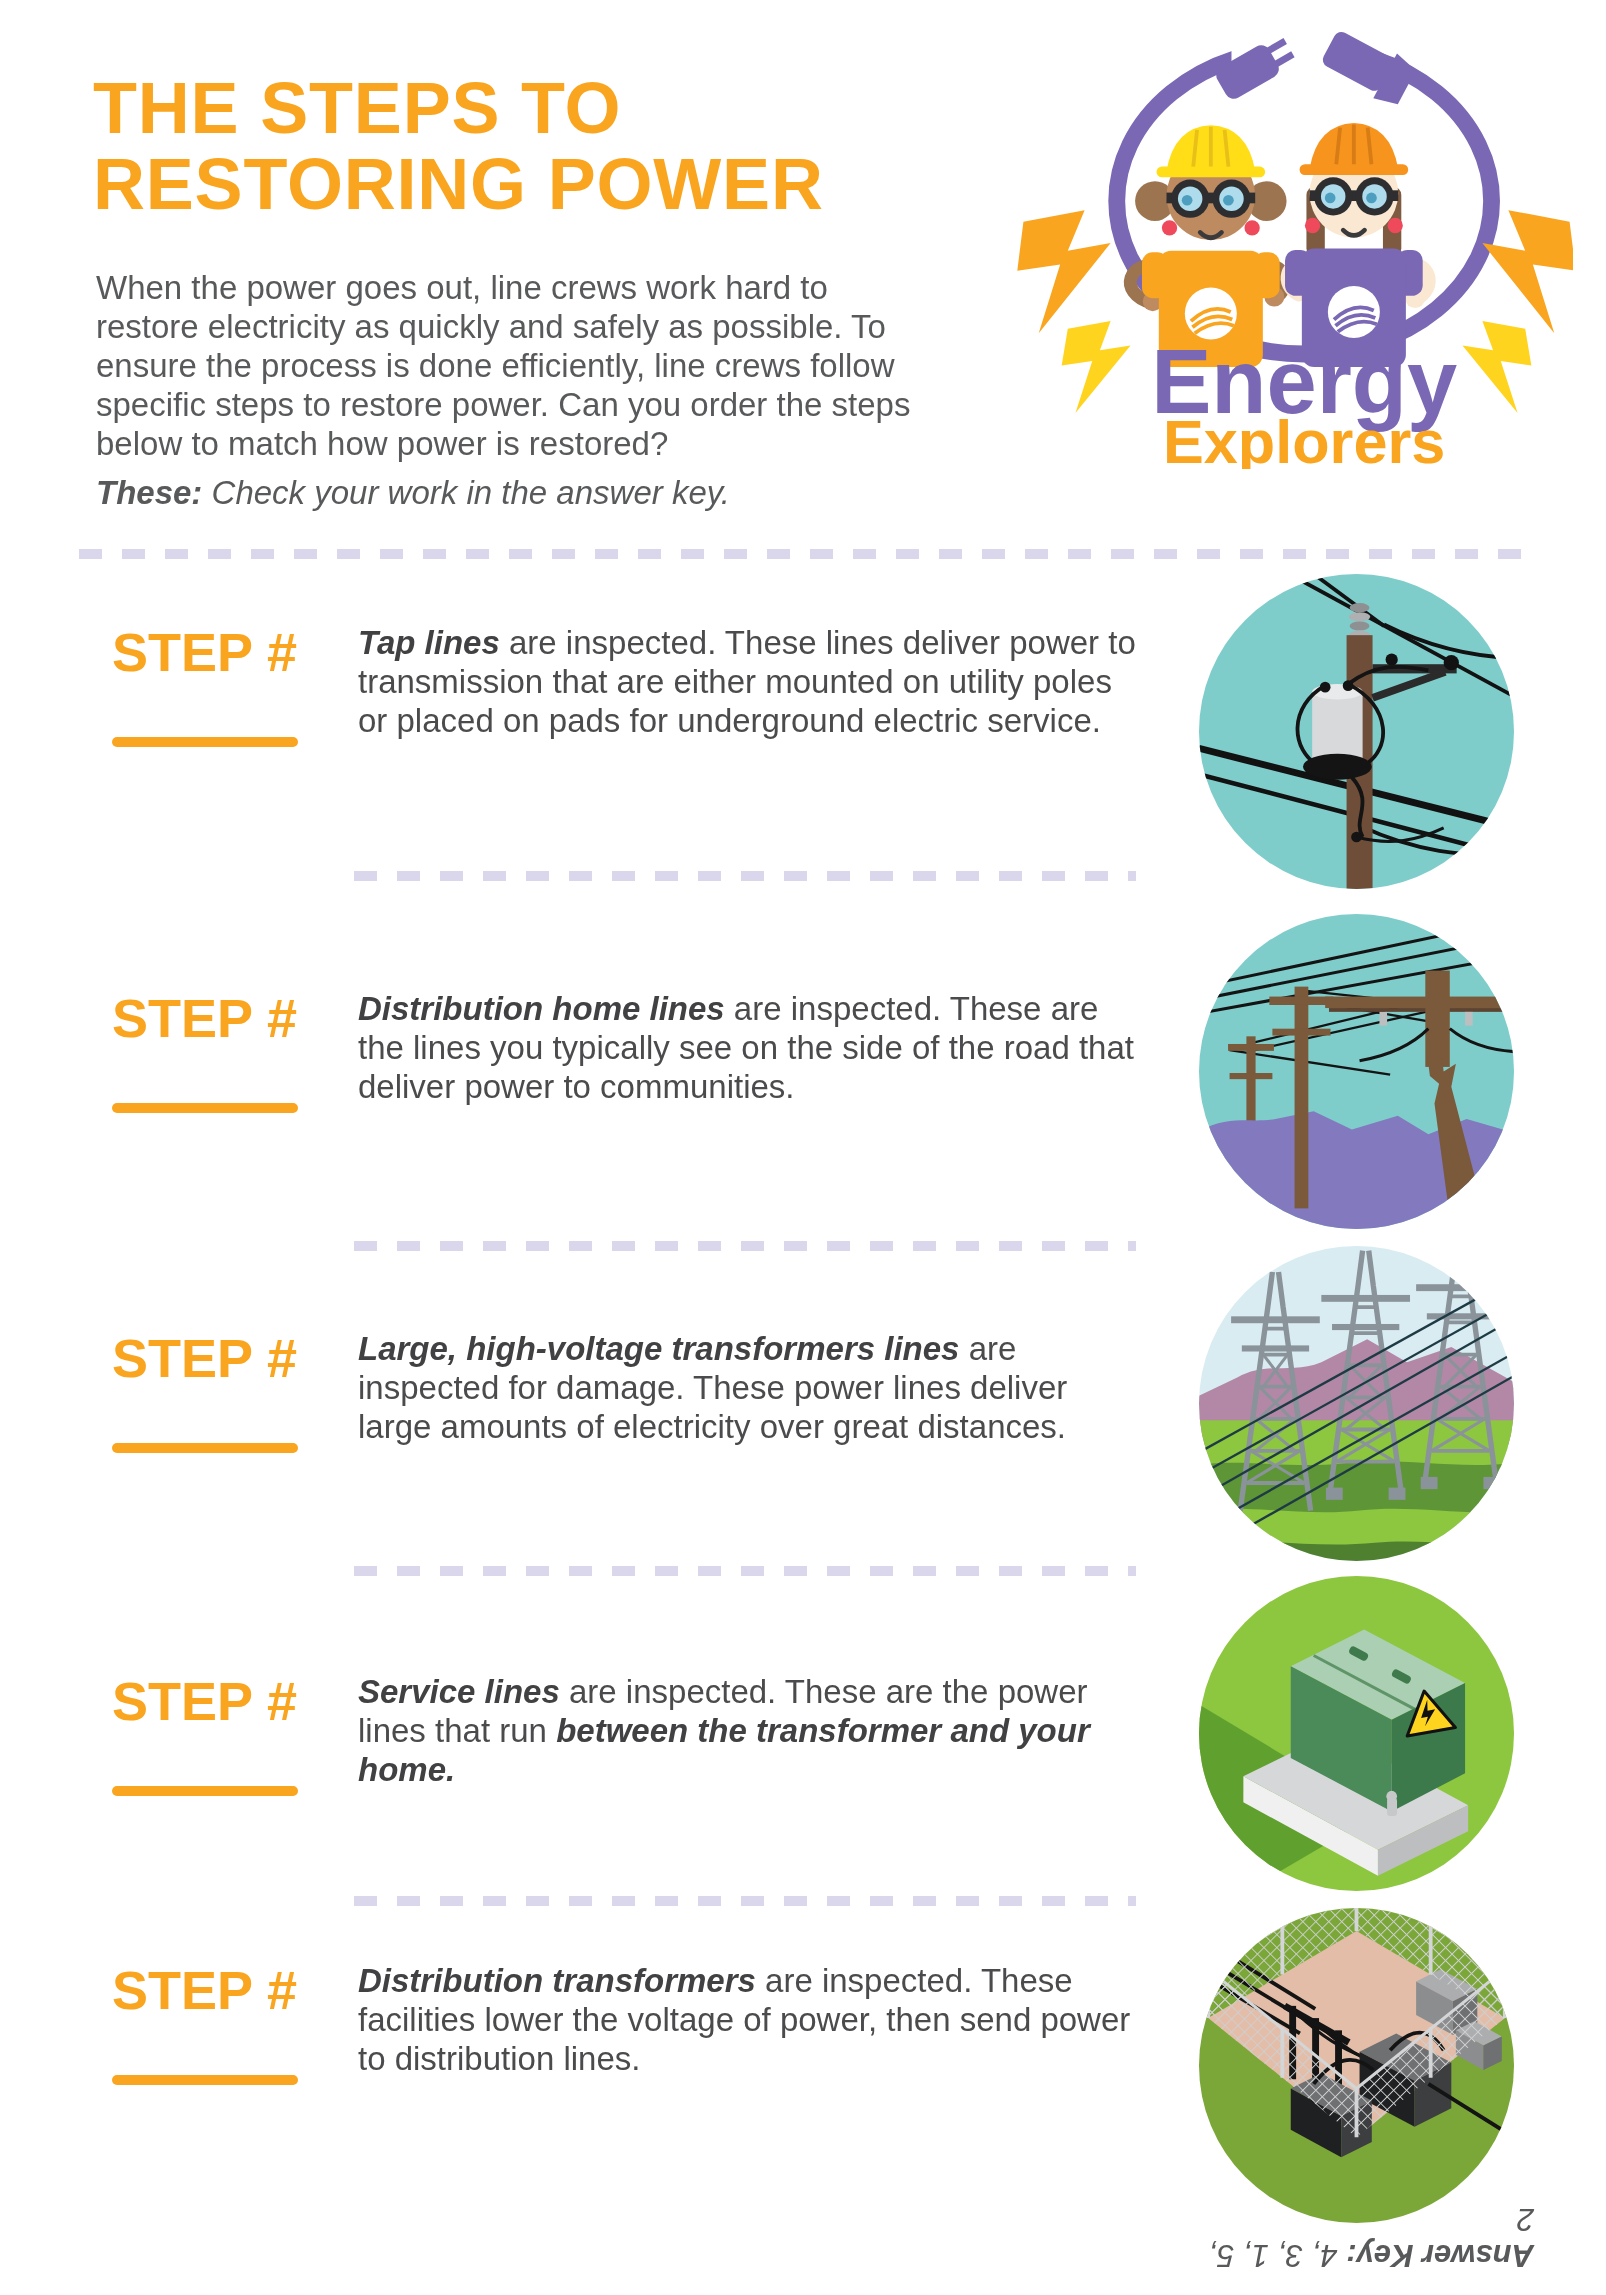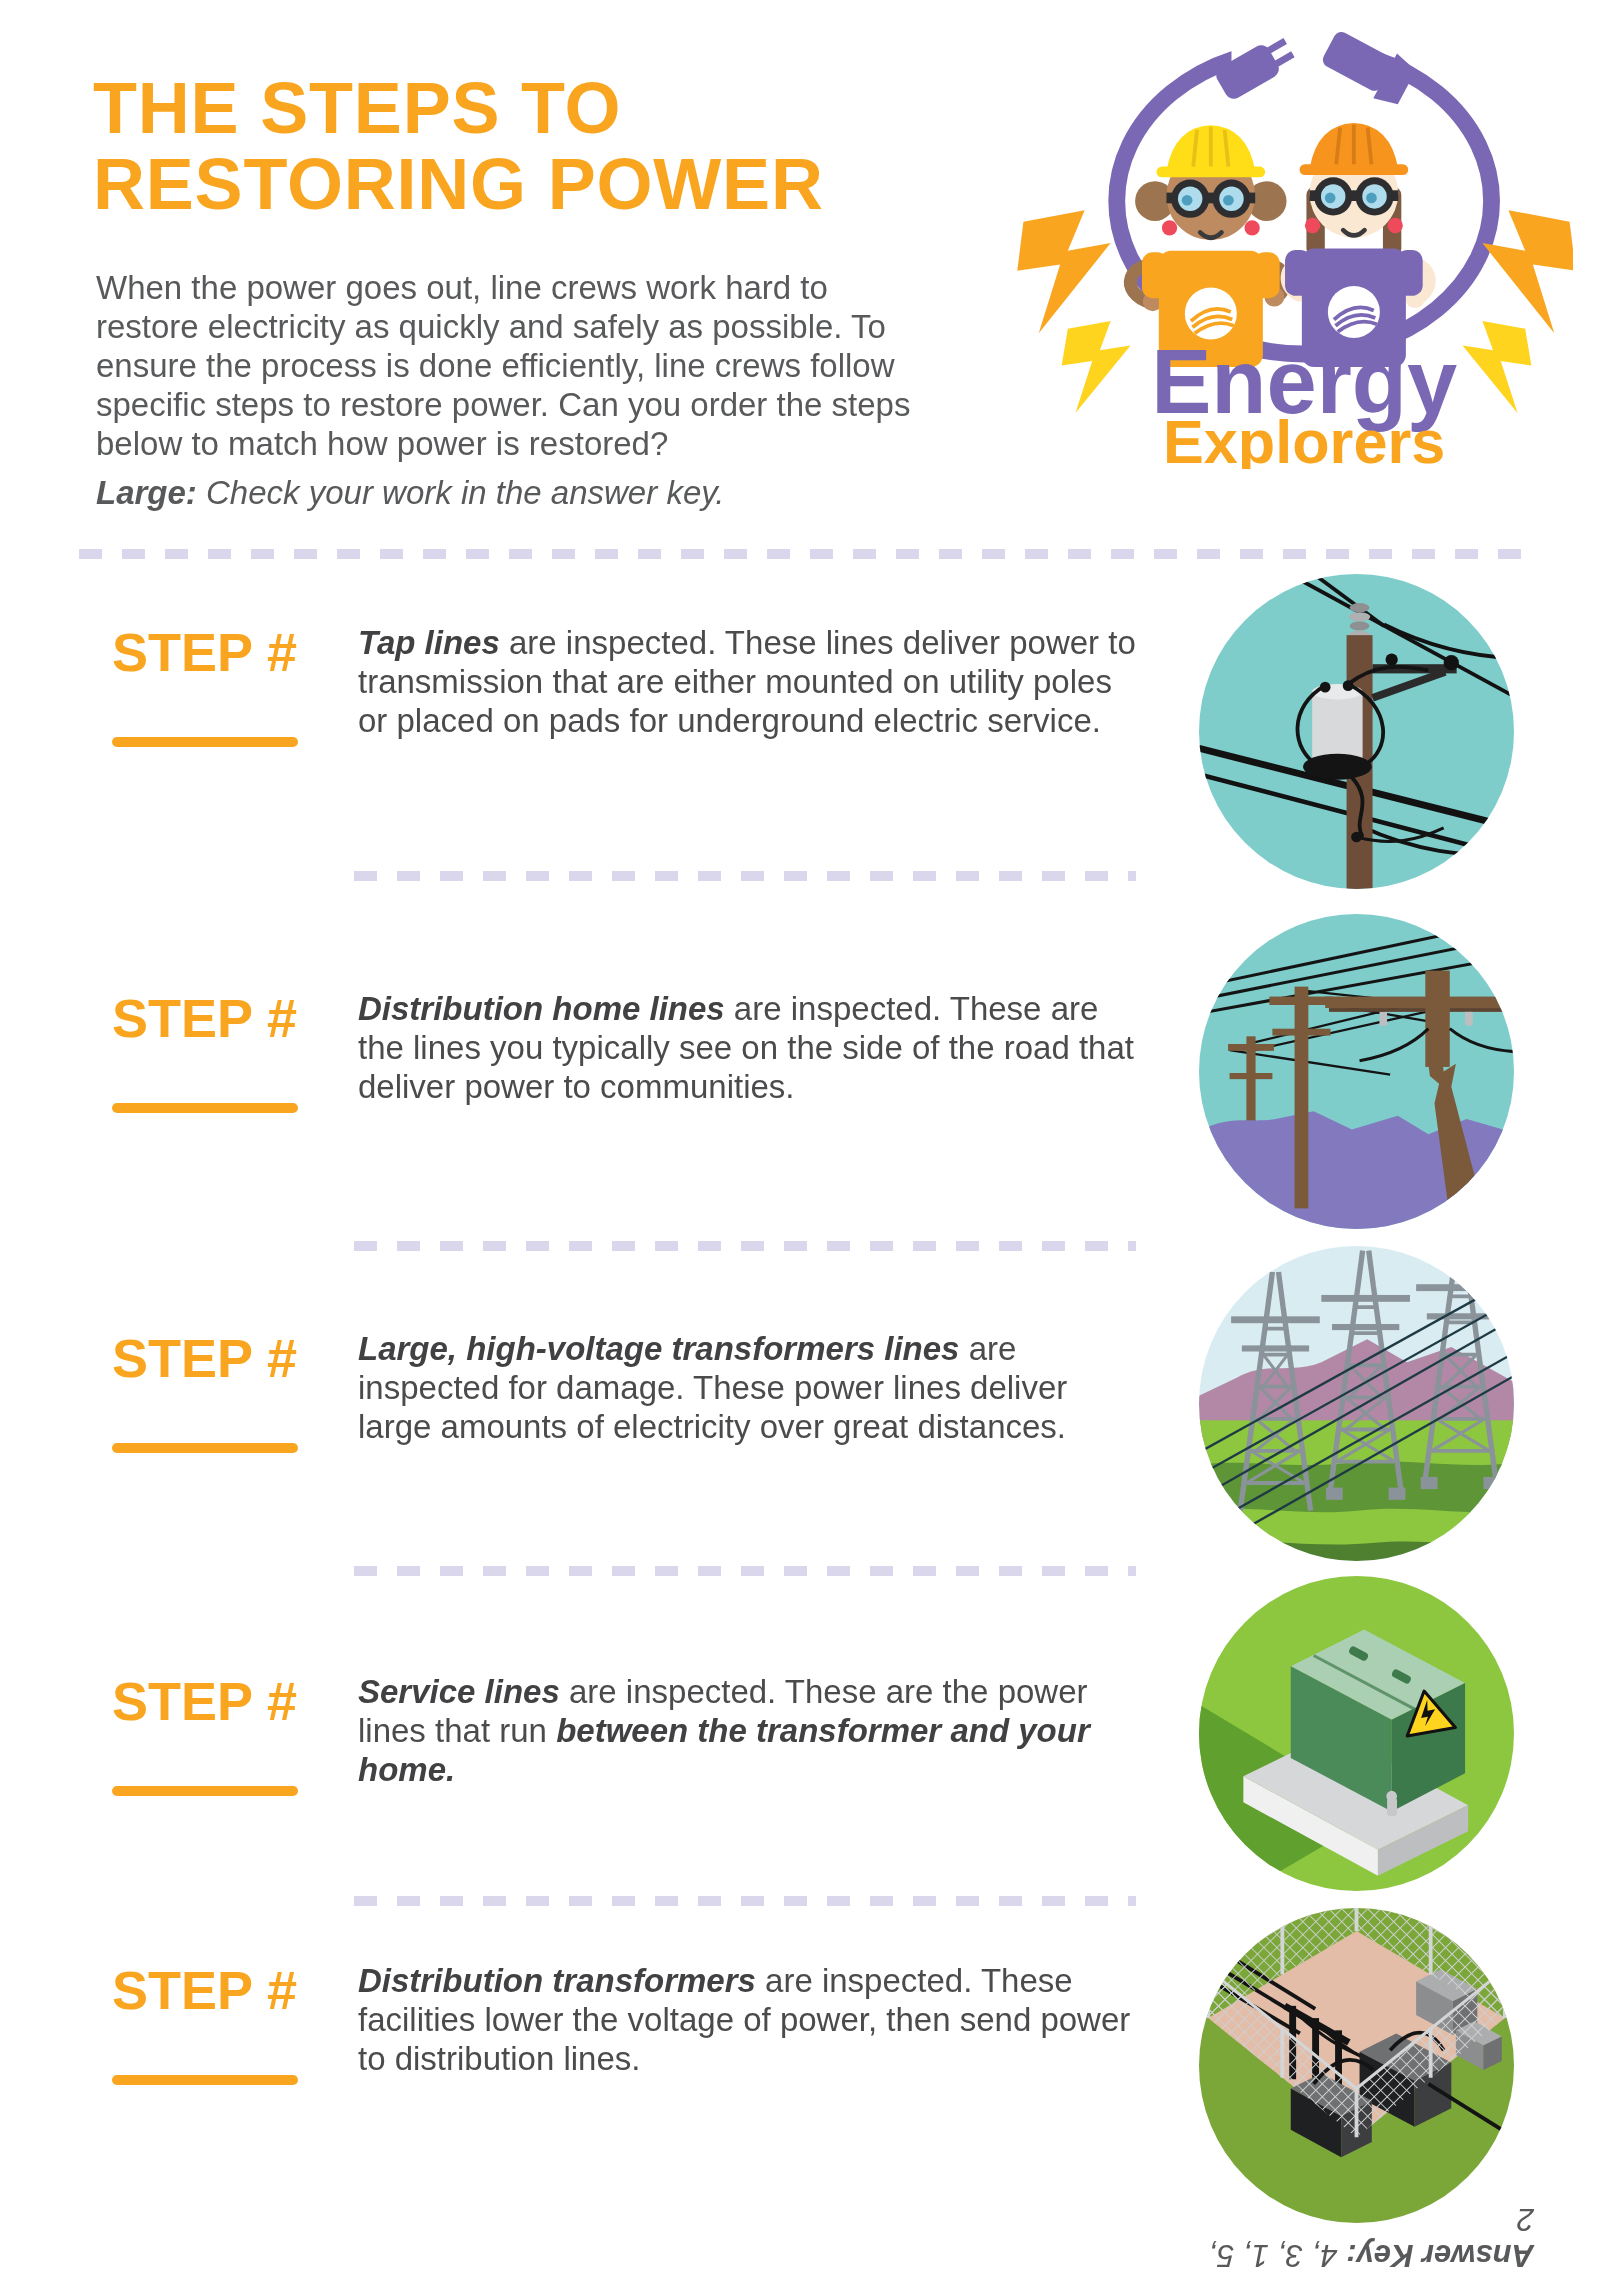--- a/index.html
+++ b/index.html
@@ -46,21 +46,21 @@
 
 <div class="page">
 
   <div class="title">THE STEPS TO
 RESTORING POWER</div>
   <div class="intro">When the power goes out, line crews work hard to
 restore electricity as quickly and safely as possible. To
 ensure the process is done efficiently, line crews follow
 specific steps to restore power. Can you order the steps
 below to match how power is restored?</div>
-  <div class="hint"><b>Large:</b><span> Check your work in the answer key.</span></div>
+  <div class="hint"><b>These:</b><span> Check your work in the answer key.</span></div>
 
   <svg class="logo" viewBox="0 0 770 585">
 
     <ellipse cx="395" cy="235" rx="245" ry="200" fill="none" stroke="#7B68B5" stroke-width="22"></ellipse>
     <rect x="300" y="5" width="190" height="62" fill="#ffffff"></rect>
     <g transform="rotate(-30 330 60)">
       <rect x="280" y="38" width="78" height="46" rx="12" fill="#7B68B5"></rect>
       <rect x="356" y="46" width="26" height="9" fill="#7B68B5"></rect>
       <rect x="356" y="66" width="26" height="9" fill="#7B68B5"></rect>
     </g>

